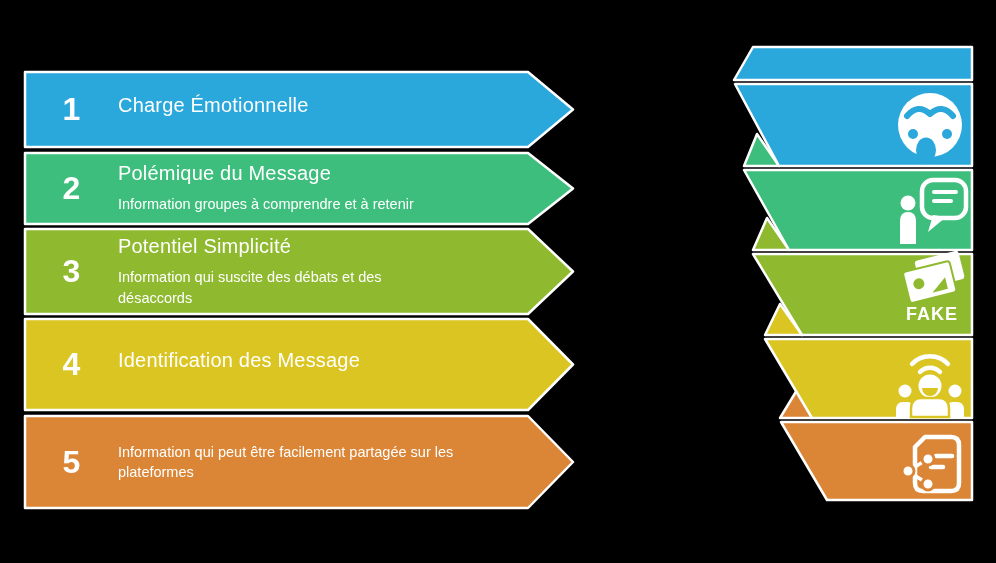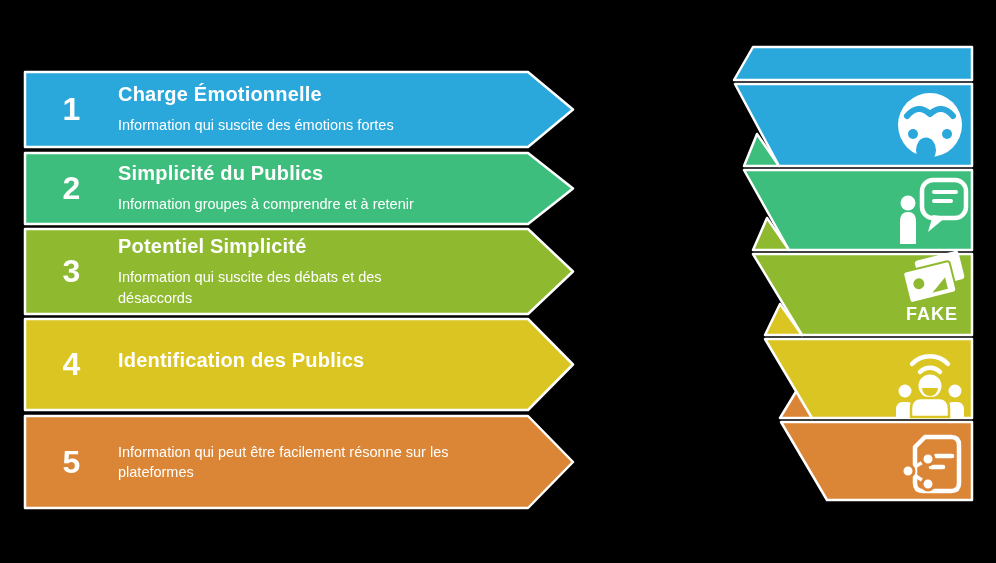--- a/index.html
+++ b/index.html
@@ -3,21 +3,21 @@
 <meta charset="utf-8">
 <style>
   html,body{margin:0;padding:0;background:#000;}
   .stage{position:relative;width:996px;height:563px;background:#000;overflow:hidden;
          font-family:"Liberation Sans", sans-serif;}
   .stage svg{position:absolute;left:0;top:0;}
   .shape{stroke:#fff;stroke-width:2.5;stroke-linejoin:round;}
   .row-text{position:absolute;left:25px;width:505px;display:flex;align-items:center;color:#fff;}
   .row-num{width:93px;flex:0 0 93px;text-align:center;font-size:32px;font-weight:bold;}
   .row-body{width:400px;}
-  .row-title{font-size:20px;font-weight:bold;margin:0 0 9px 0;letter-spacing:.2px;}
+  .row-title{font-size:20px;font-weight:normal;margin:0 0 9px 0;letter-spacing:.2px;}
   .row-desc{font-size:14.5px;line-height:1.4;white-space:pre-line;max-width:372px;}
   .icon-stroke{fill:none;stroke:#fff;stroke-linecap:round;stroke-linejoin:round;}
   .fake-text{font-family:"Liberation Sans",sans-serif;font-size:18px;font-weight:bold;letter-spacing:1px;}
 </style>
 </head>
 <body>
 
 <div class="stage">
 
   <svg width="996" height="563" viewBox="0 0 996 563">
@@ -91,49 +91,48 @@
       <circle cx="908" cy="471" r="6" fill="#ffffff" stroke-width="3" stroke="#db8536"></circle>
       <circle cx="928" cy="459" r="6" fill="#ffffff" stroke-width="3" stroke="#db8536"></circle>
       <circle cx="928" cy="484" r="6" fill="#ffffff" stroke-width="3" stroke="#db8536"></circle>
     </g>
   </svg>
 
   <div class="row-text" style="top:72px;height:75px;">
     <div class="row-num">1</div>
     <div class="row-body">
       <div class="row-title">Charge Émotionnelle</div>
-      <div class="row-desc">Information qui suscite des émotions fortes</div>
     </div>
   </div>
 
   <div class="row-text" style="top:153px;height:71px;">
     <div class="row-num">2</div>
     <div class="row-body">
-      <div class="row-title">Simplicité du Publics</div>
+      <div class="row-title">Polémique du Message</div>
       <div class="row-desc">Information groupes à comprendre et à retenir</div>
     </div>
   </div>
 
   <div class="row-text" style="top:229px;height:85px;">
     <div class="row-num">3</div>
     <div class="row-body">
       <div class="row-title">Potentiel Simplicité</div>
       <div class="row-desc">Information qui suscite des débats et des
 désaccords</div>
     </div>
   </div>
 
   <div class="row-text" style="top:319px;height:91px;">
     <div class="row-num">4</div>
     <div class="row-body">
-      <div class="row-title">Identification des Publics</div>
+      <div class="row-title">Identification des Message</div>
     </div>
   </div>
 
   <div class="row-text" style="top:416px;height:92px;">
     <div class="row-num">5</div>
     <div class="row-body">
-      <div class="row-desc">Information qui peut être facilement résonne sur les
+      <div class="row-desc">Information qui peut être facilement partagée sur les
 plateformes</div>
     </div>
   </div>
 
 </div>
 
 </body></html>

